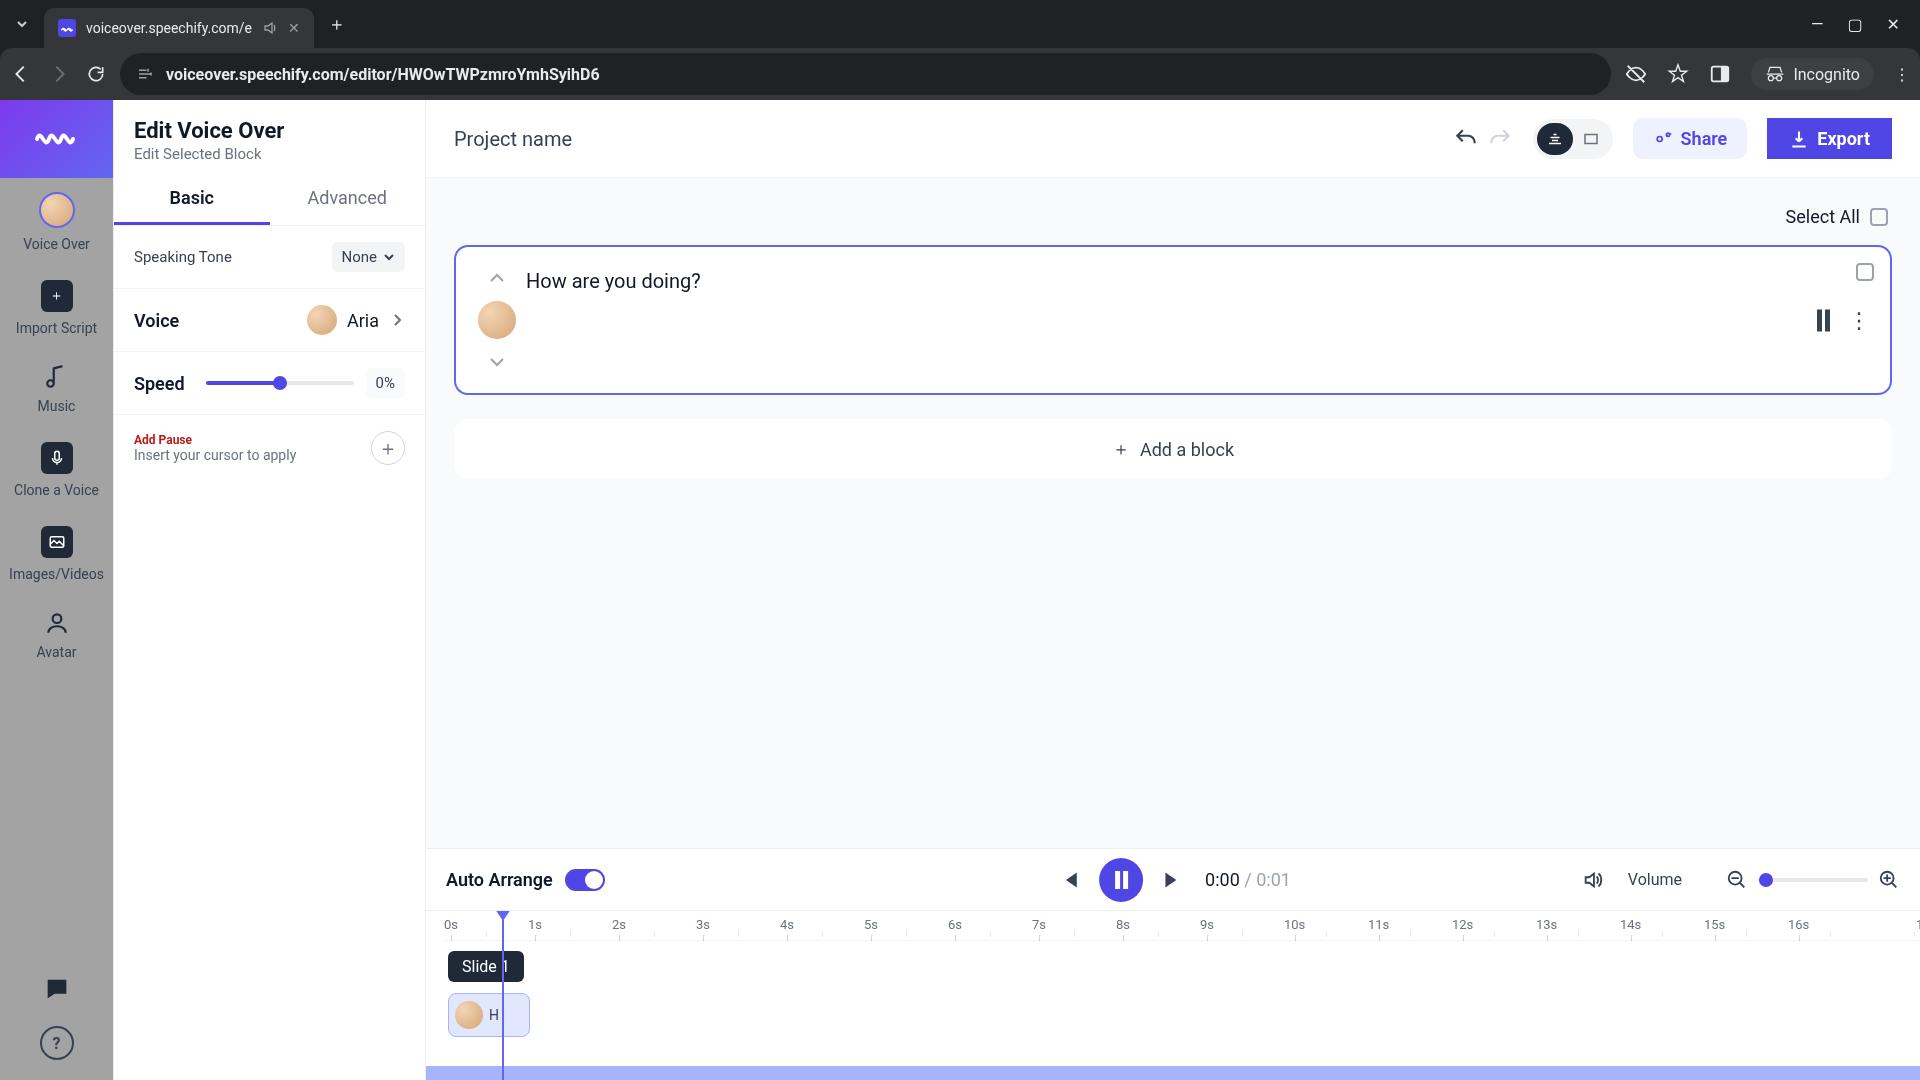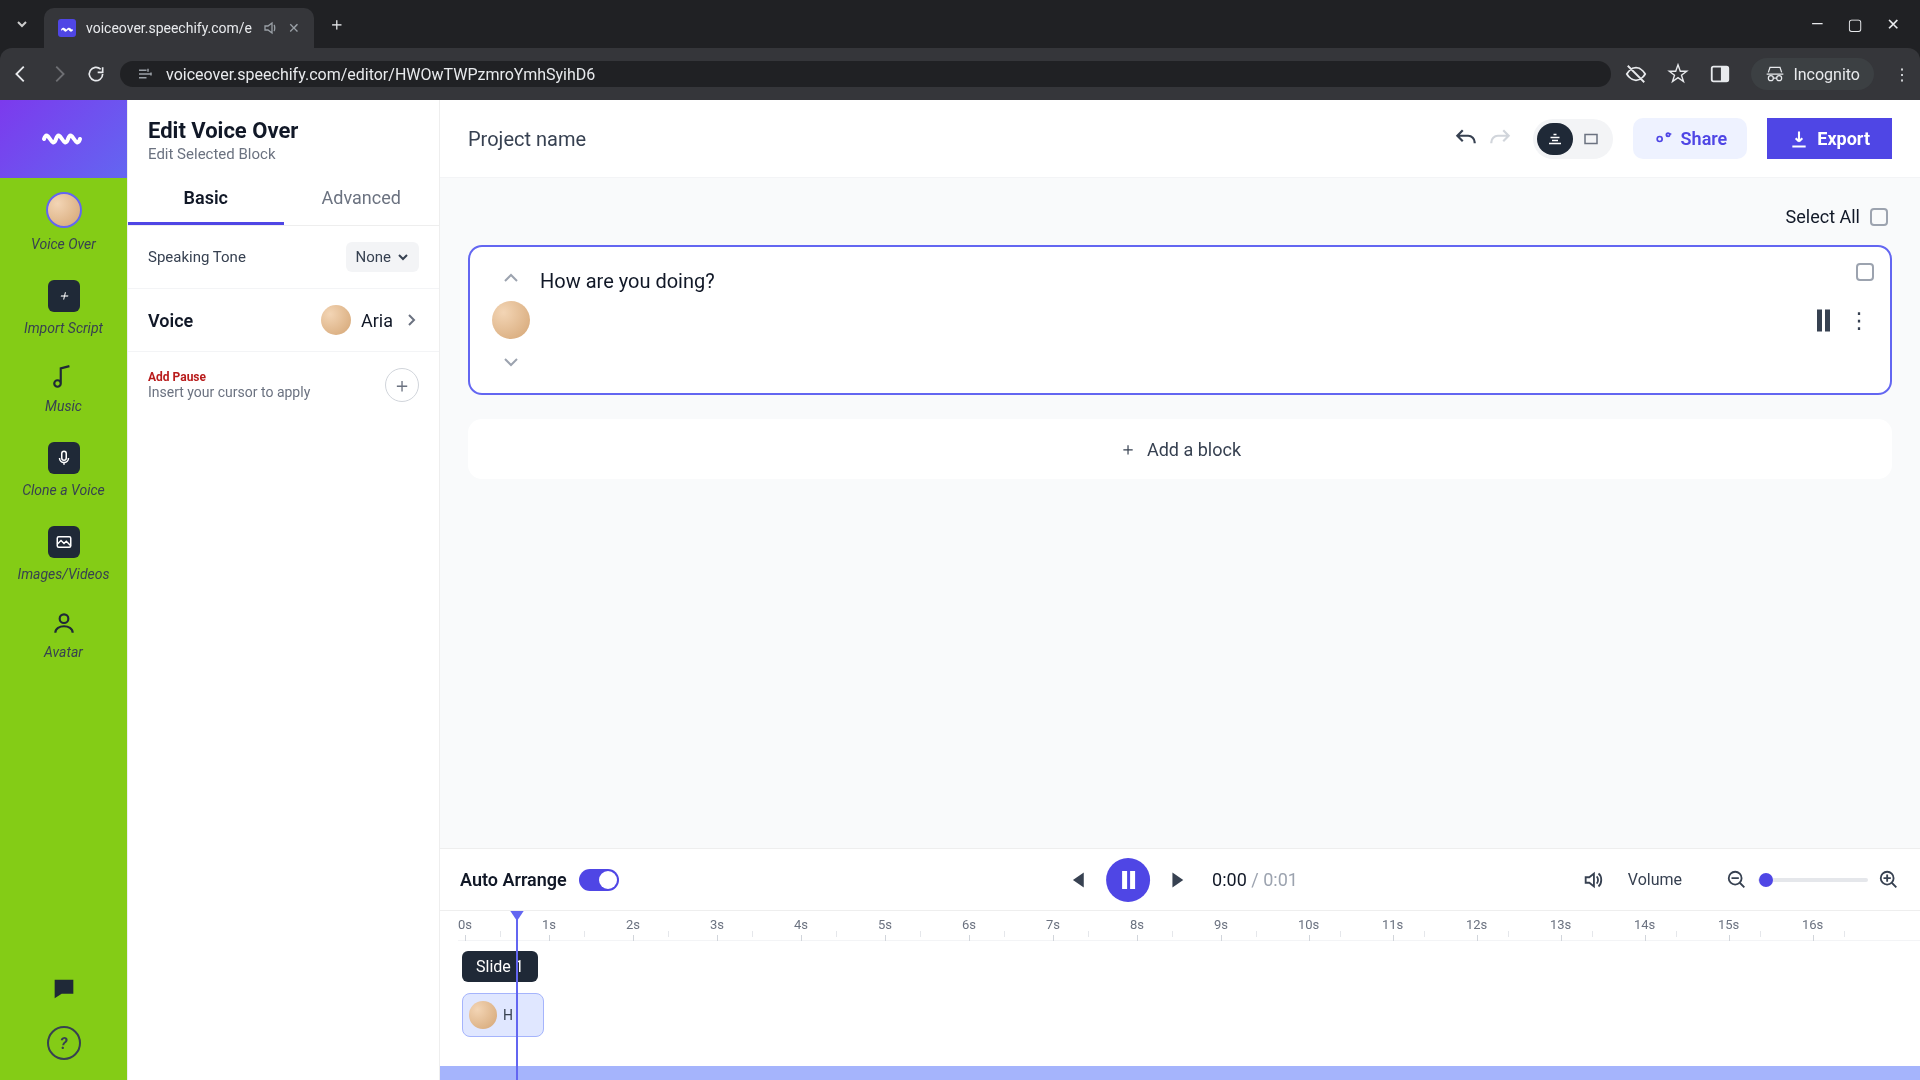--- a/index.html
+++ b/index.html
@@ -12,28 +12,28 @@
 .tab .favicon { width:18px; height:18px; background:#4f46e5; border-radius:3px; display:flex; align-items:center; justify-content:center; color:white; font-size:11px; font-weight:bold;}
 .tab .close { color:#9aa0a6; cursor:pointer;}
 .tab-muted { color:#9aa0a6; }
 .newtab { color:#e8eaed; margin-left:14px; font-size:18px; cursor:pointer;}
 .win-controls { margin-left:auto; display:flex; gap:24px; color:#e8eaed; padding-right:12px;}
 .win-controls span { cursor:pointer; }
 
 .addrbar { height: 52px; background:#35363a; display:flex; align-items:center; padding:0 10px; gap:14px; border-radius: 12px 12px 0 0;}
 .nav-icons { display:flex; gap:16px; align-items:center; color:#e8eaed;}
 .nav-icons .disabled { color:#6e6f73;}
-.omnibox { flex:1; background:#202124; border-radius:22px; height:26px; display:flex; align-items:center; padding:0 16px; color:#e8eaed; font-size:16px; gap:12px;}
+.omnibox { flex:1; background:#202124; border-radius:22px; height:42px; display:flex; align-items:center; padding:0 16px; color:#e8eaed; font-size:16px; gap:12px;font-weight:bold;}
 .omnibox .site-icon { color:#9aa0a6; }
 .addr-right { display:flex; gap:20px; align-items:center; color:#e8eaed;}
 .incognito-badge { background:#3c4043; padding:6px 14px; border-radius:20px; display:flex; align-items:center; gap:8px;}
 
 
 .app { flex:1; background:#fff; display:flex; position:relative; }
-.leftbar { width:128px; background:#84cc16; border-right:1px solid #eee; display:flex; flex-direction:column; align-items:center;font-style:italic;}
+.leftbar { width:114px; background:#a3a3a3; border-right:1px solid #eee; display:flex; flex-direction:column; align-items:center;}
 .logo { width:100%; height:78px; background:linear-gradient(135deg,#7c3aed,#6366f1); display:flex; align-items:center; justify-content:center; color:white;}
 .logo svg { width:48px; height:48px; }
 .lb-item { display:flex; flex-direction:column; align-items:center; gap:8px; padding:14px 0; color:#374151; font-size:14px; cursor:pointer; width:100%;}
 .lb-item .avatar-img { width:36px; height:36px; border-radius:50%; background: radial-gradient(circle at 30% 30%, #f3d5b5, #d4a574); border:2px solid #6366f1;}
 .lb-icon-box { width:32px; height:32px; background:#1f2937; border-radius:6px; display:flex; align-items:center; justify-content:center; color:white;}
 .lb-bottom { margin-top:auto; padding-bottom:20px; display:flex; flex-direction:column; gap:20px; align-items:center;}
 .lb-bottom .chat-ic, .lb-bottom .help-ic { width:34px; height:34px; display:flex; align-items:center; justify-content:center; color:#374151; cursor:pointer;}
 .lb-bottom .help-ic { border:2px solid #374151; border-radius:50%; font-weight:bold;}
 
 .sidepanel { width:312px; border-right:1px solid #eee; display:flex; flex-direction:column; background:#fff;}
@@ -286,20 +286,28 @@
       <span class="label">Voice</span>
       <div class="voice-sel">
         <div class="vavatar"></div>
         <span class="vname">Aria</span>
         <span class="chev">
           <svg width="16" height="16" viewBox="0 0 16 16">
               <path d="M6 3l5 5-5 5" stroke="#6b7280" stroke-width="2" fill="none"></path>
             </svg>
         </span>
       </div>
+    </div>
+    <div class="speed-row">
+      <span class="label">Speed</span>
+      <div class="slider-track">
+        <div class="slider-fill"></div>
+        <div class="slider-thumb"></div>
+      </div>
+      <span class="speed-val">0%</span>
     </div>
     <div class="pause-row">
       <div>
         <h3>Add Pause</h3>
         <p>Insert your cursor to apply</p>
       </div>
       <div class="plus-btn">＋</div>
     </div>
   </div>
 

